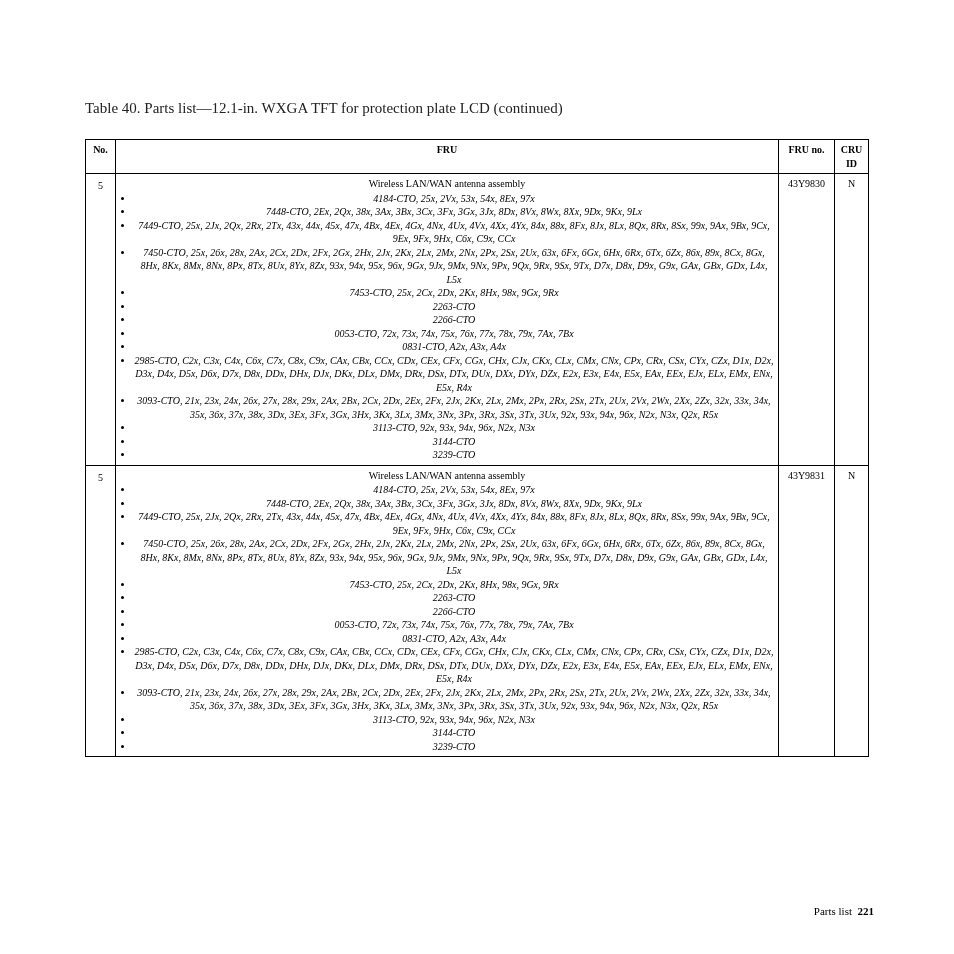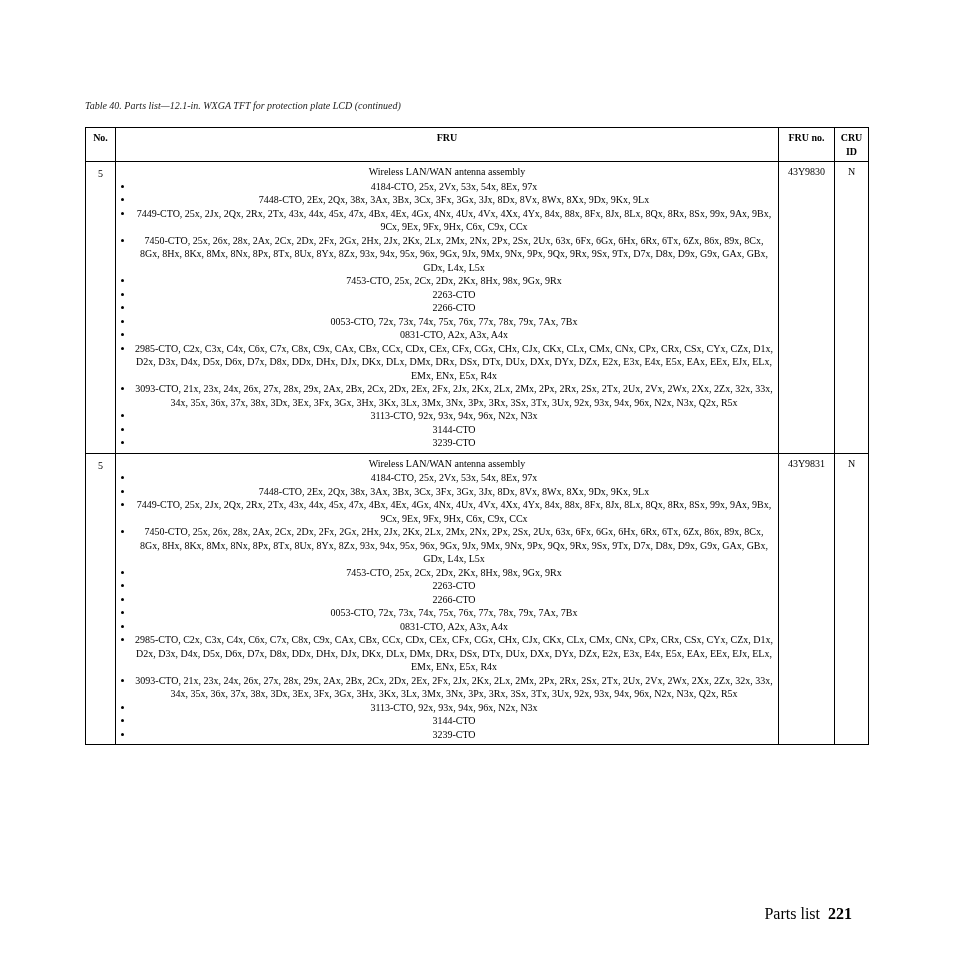--- a/index.html
+++ b/index.html
@@ -10,23 +10,22 @@
     font-size: 10px;
     color: #000;
     width: 954px;
     height: 954px;
     overflow: hidden;
   }
   .page {
     padding: 100px 85px 0 85px;
   }
   .table-caption {
-    font-style: italic;
-    font-size: 10px;
-    margin-bottom: 16px;
+    font-size: 15px;
+    margin-bottom: 22px;
     color: #222;
   }
   table {
     border-collapse: collapse;
     width: 100%;
     table-layout: fixed;
   }
   th, td {
     border: 1px solid #000;
     vertical-align: top;
@@ -40,30 +39,31 @@
   }
   .col-no { width: 30px; text-align: center;}
   .col-fru { width: auto; }
   .col-fruno { width: 56px; }
   .col-cruid { width: 34px; }
   td.col-no { text-align: center; padding-top: 5px;}
   .fru-title { margin-bottom: 1px; font-family: Liberation Serif, serif;}
   ul.dot-list {
     margin: 0;
     padding-left: 14px;
+    font-style: italic;
   }
   ul.dot-list li {
     margin: 0;
     padding: 0;
   }
   .footer {
     position: absolute;
     top: 905px;
-    right: 102px;
-    font-size: 16px;
+    right: 80px;
+    font-size: 11px;
   }
   .footer .num { font-weight: bold; }
 </style>
 </head>
 <body>
 
 <div class="page">
   <div class="table-caption">Table 40. Parts list—12.1-in. WXGA TFT for protection plate LCD  (continued)</div>
 
   <table>

